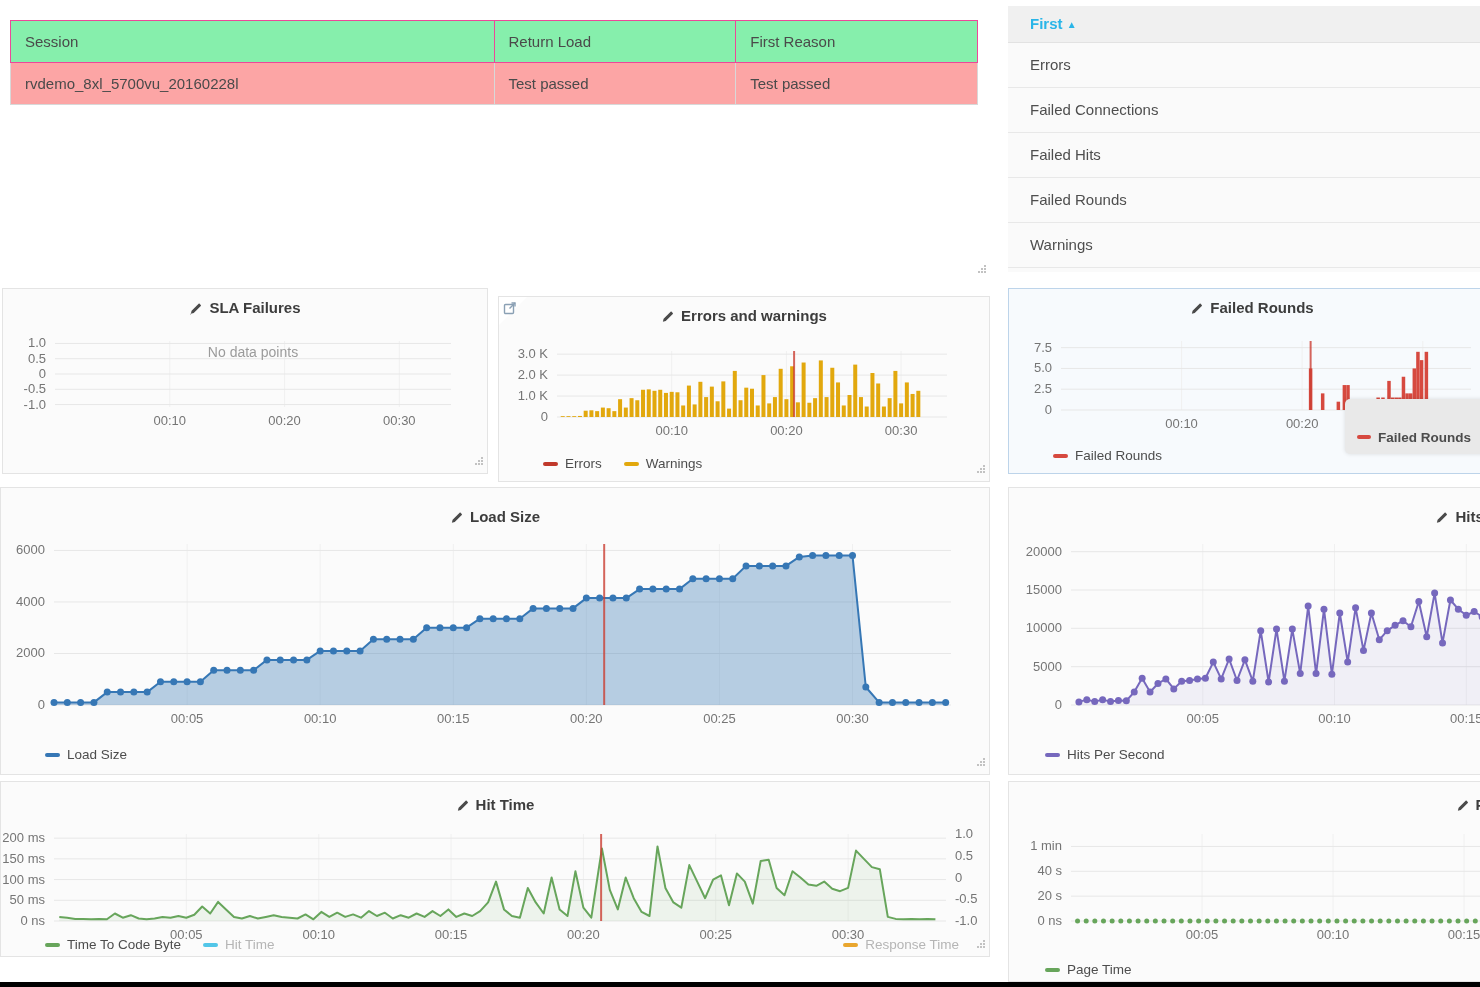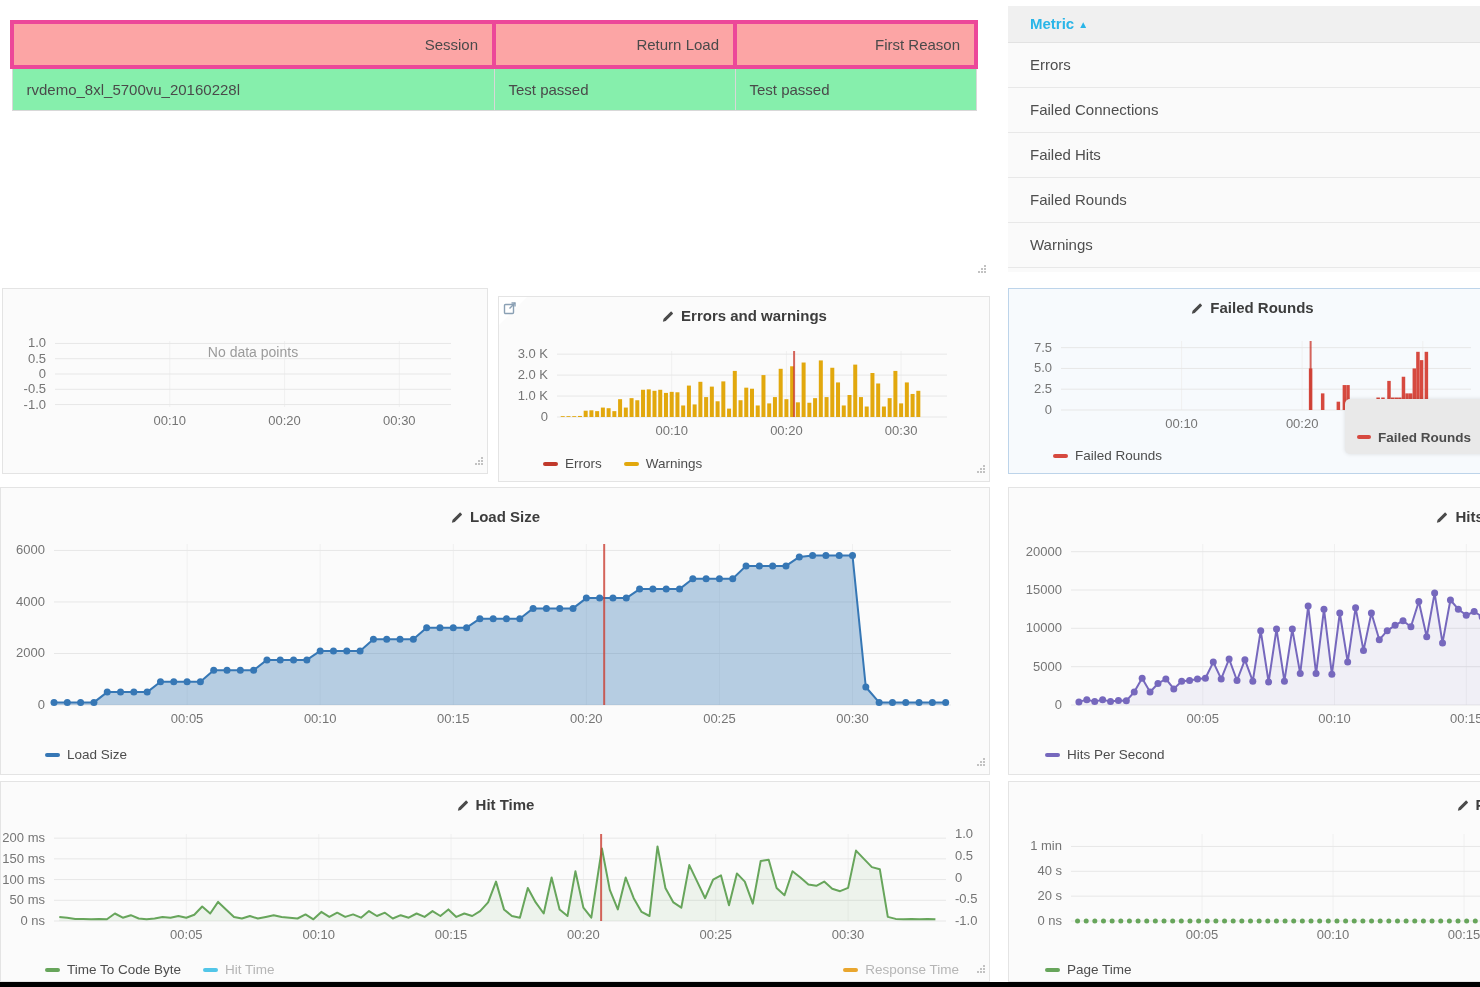--- a/index.html
+++ b/index.html
@@ -13,22 +13,22 @@
   svg text.tick{font-family:"Liberation Sans",sans-serif;font-size:13px;fill:#757575;}
   svg text.nodata{font-family:"Liberation Sans",sans-serif;font-size:14px;fill:#9b9b9b;}
   .legend{position:absolute;left:44px;right:40px;display:flex;align-items:center;font-size:13.5px;color:#4d4d4d;}
   .legend-item{display:inline-flex;align-items:center;margin-right:22px;cursor:pointer;white-space:nowrap;}
   .legend-item.right{margin-left:auto;margin-right:0;align-items:center;}
   .legend-item i{display:inline-block;width:15px;height:4px;border-radius:2px;margin-right:7px;}
   .legend-item b{font-weight:400;}
   .legend-item b.dim{color:#b5b5b5;}
   
   table.session{position:absolute;left:10px;top:20px;width:968px;border-collapse:collapse;font-size:15px;color:#4a4a4a;}
-  table.session th{background:#fca5a5;text-align:right;font-weight:400;padding:12px 14px;border:4px solid #ec4899;}
-  table.session td{background:#86efac;padding:12px 14px;border:1px solid #d8d8d8;}
+  table.session th{background:#86efac;text-align:left;font-weight:400;padding:12px 14px;border:1px solid #ec4899;}
+  table.session td{background:#fca5a5;padding:12px 14px;border:1px solid #d8d8d8;}
   
   .metric-header{height:36px;line-height:36px;background:#f0f0f0;color:#29b5e8;font-weight:700;font-size:15px;
     padding-left:22px;border-bottom:1px solid #e2e2e2;cursor:pointer;}
   .metric-header .sort{font-size:10px;vertical-align:1px;}
   .metric-row{height:44px;line-height:44px;padding-left:22px;font-size:15px;color:#4e4e4e;
     border-bottom:1px solid #e8e8e8;background:#fafafa;cursor:pointer;}
   
   .corner-fold{position:absolute;top:0;left:0;width:0;height:0;border-top:28px solid #ffffff;border-right:28px solid transparent;}
   .corner-link{position:absolute;top:4px;left:4px;cursor:pointer;}
   
@@ -77,31 +77,37 @@
             <rect x="4" y="4" width="2" height="2"></rect>
             <rect x="4" y="7" width="2" height="2"></rect>
             <rect x="1" y="7" width="2" height="2"></rect>
           </g>
         </svg>
     </span>
   </div>
 
   <div class="panel" style="left:1008px;top:6px;width:990px;height:266px;border:none;background:#fafafa;">
     <div class="metric-header">
-      <span>Metric</span>
+      <span>First</span>
       <span class="sort">▲</span>
     </div>
     <div class="metric-row">Errors</div>
     <div class="metric-row">Failed Connections</div>
     <div class="metric-row">Failed Hits</div>
     <div class="metric-row">Failed Rounds</div>
     <div class="metric-row">Warnings</div>
   </div>
 
   <div class="panel" style="left:2px;top:288px;width:486px;height:186px;">
+    <div class="panel-title" style="top:10px;">
+      <span class="pencil"><svg width="13" height="13" viewBox="0 0 14 14">
+            <path fill="#4a4a4a" d="M10.9 1.3l1.8 1.8c.3.3.3.8 0 1.1l-7.6 7.6-3.1.8.8-3.1 7.6-7.6c.3-.3.8-.3 1.1 0z"></path>
+            <path fill="#4a4a4a" d="M2.2 13.2l-1 .3.3-1z"></path>
+          </svg></span><span>SLA Failures</span>
+    </div>
     <svg class="chart" width="484" height="184">
         <line x1="166.7826086956522" x2="166.7826086956522" y1="52" y2="118" stroke="#f0f0f0"></line>
         <line x1="281.5652173913044" x2="281.5652173913044" y1="52" y2="118" stroke="#f0f0f0"></line>
         <line x1="396.3478260869565" x2="396.3478260869565" y1="52" y2="118" stroke="#f0f0f0"></line>
         <line x1="52" x2="448" y1="54.44444444444445" y2="54.44444444444445" stroke="#e7e7e7"></line>
         <text x="43" y="58.44444444444445" text-anchor="end" class="tick">1.0</text>
         <line x1="52" x2="448" y1="69.72222222222223" y2="69.72222222222223" stroke="#e7e7e7"></line>
         <text x="43" y="73.72222222222223" text-anchor="end" class="tick">0.5</text>
         <line x1="52" x2="448" y1="85" y2="85" stroke="#e7e7e7"></line>
         <text x="43" y="89" text-anchor="end" class="tick">0</text>
@@ -499,21 +505,21 @@
         <circle cx="488.87240356083083" cy="103.53333333333333" r="3.5" fill="#7668bd"></circle>
       </svg>
     <div class="legend" style="bottom:12px;left:36px;">
         <span class="legend-item">
           <i style="background: rgb(118, 104, 189);"></i>
           <b>Hits Per Second</b>
         </span>
       </div>
   </div>
 
-  <div class="panel" style="left:0;top:781px;width:990px;height:201px;">
+  <div class="panel" style="left:0;top:781px;width:990px;height:176px;">
     <div class="panel-title" style="top:14px;">
       <span class="pencil"><svg width="13" height="13" viewBox="0 0 14 14">
             <path fill="#4a4a4a" d="M10.9 1.3l1.8 1.8c.3.3.3.8 0 1.1l-7.6 7.6-3.1.8.8-3.1 7.6-7.6c.3-.3.8-.3 1.1 0z"></path>
           </svg></span><span>Hit Time</span>
     </div>
     <svg class="chart" width="988" height="199">
         <line x1="185.3442136498516" x2="185.3442136498516" y1="52" y2="139" stroke="#f0f0f0"></line>
         <line x1="317.6884272997032" x2="317.6884272997032" y1="52" y2="139" stroke="#f0f0f0"></line>
         <line x1="450.03264094955483" x2="450.03264094955483" y1="52" y2="139" stroke="#f0f0f0"></line>
         <line x1="582.3768545994064" x2="582.3768545994064" y1="52" y2="139" stroke="#f0f0f0"></line>

